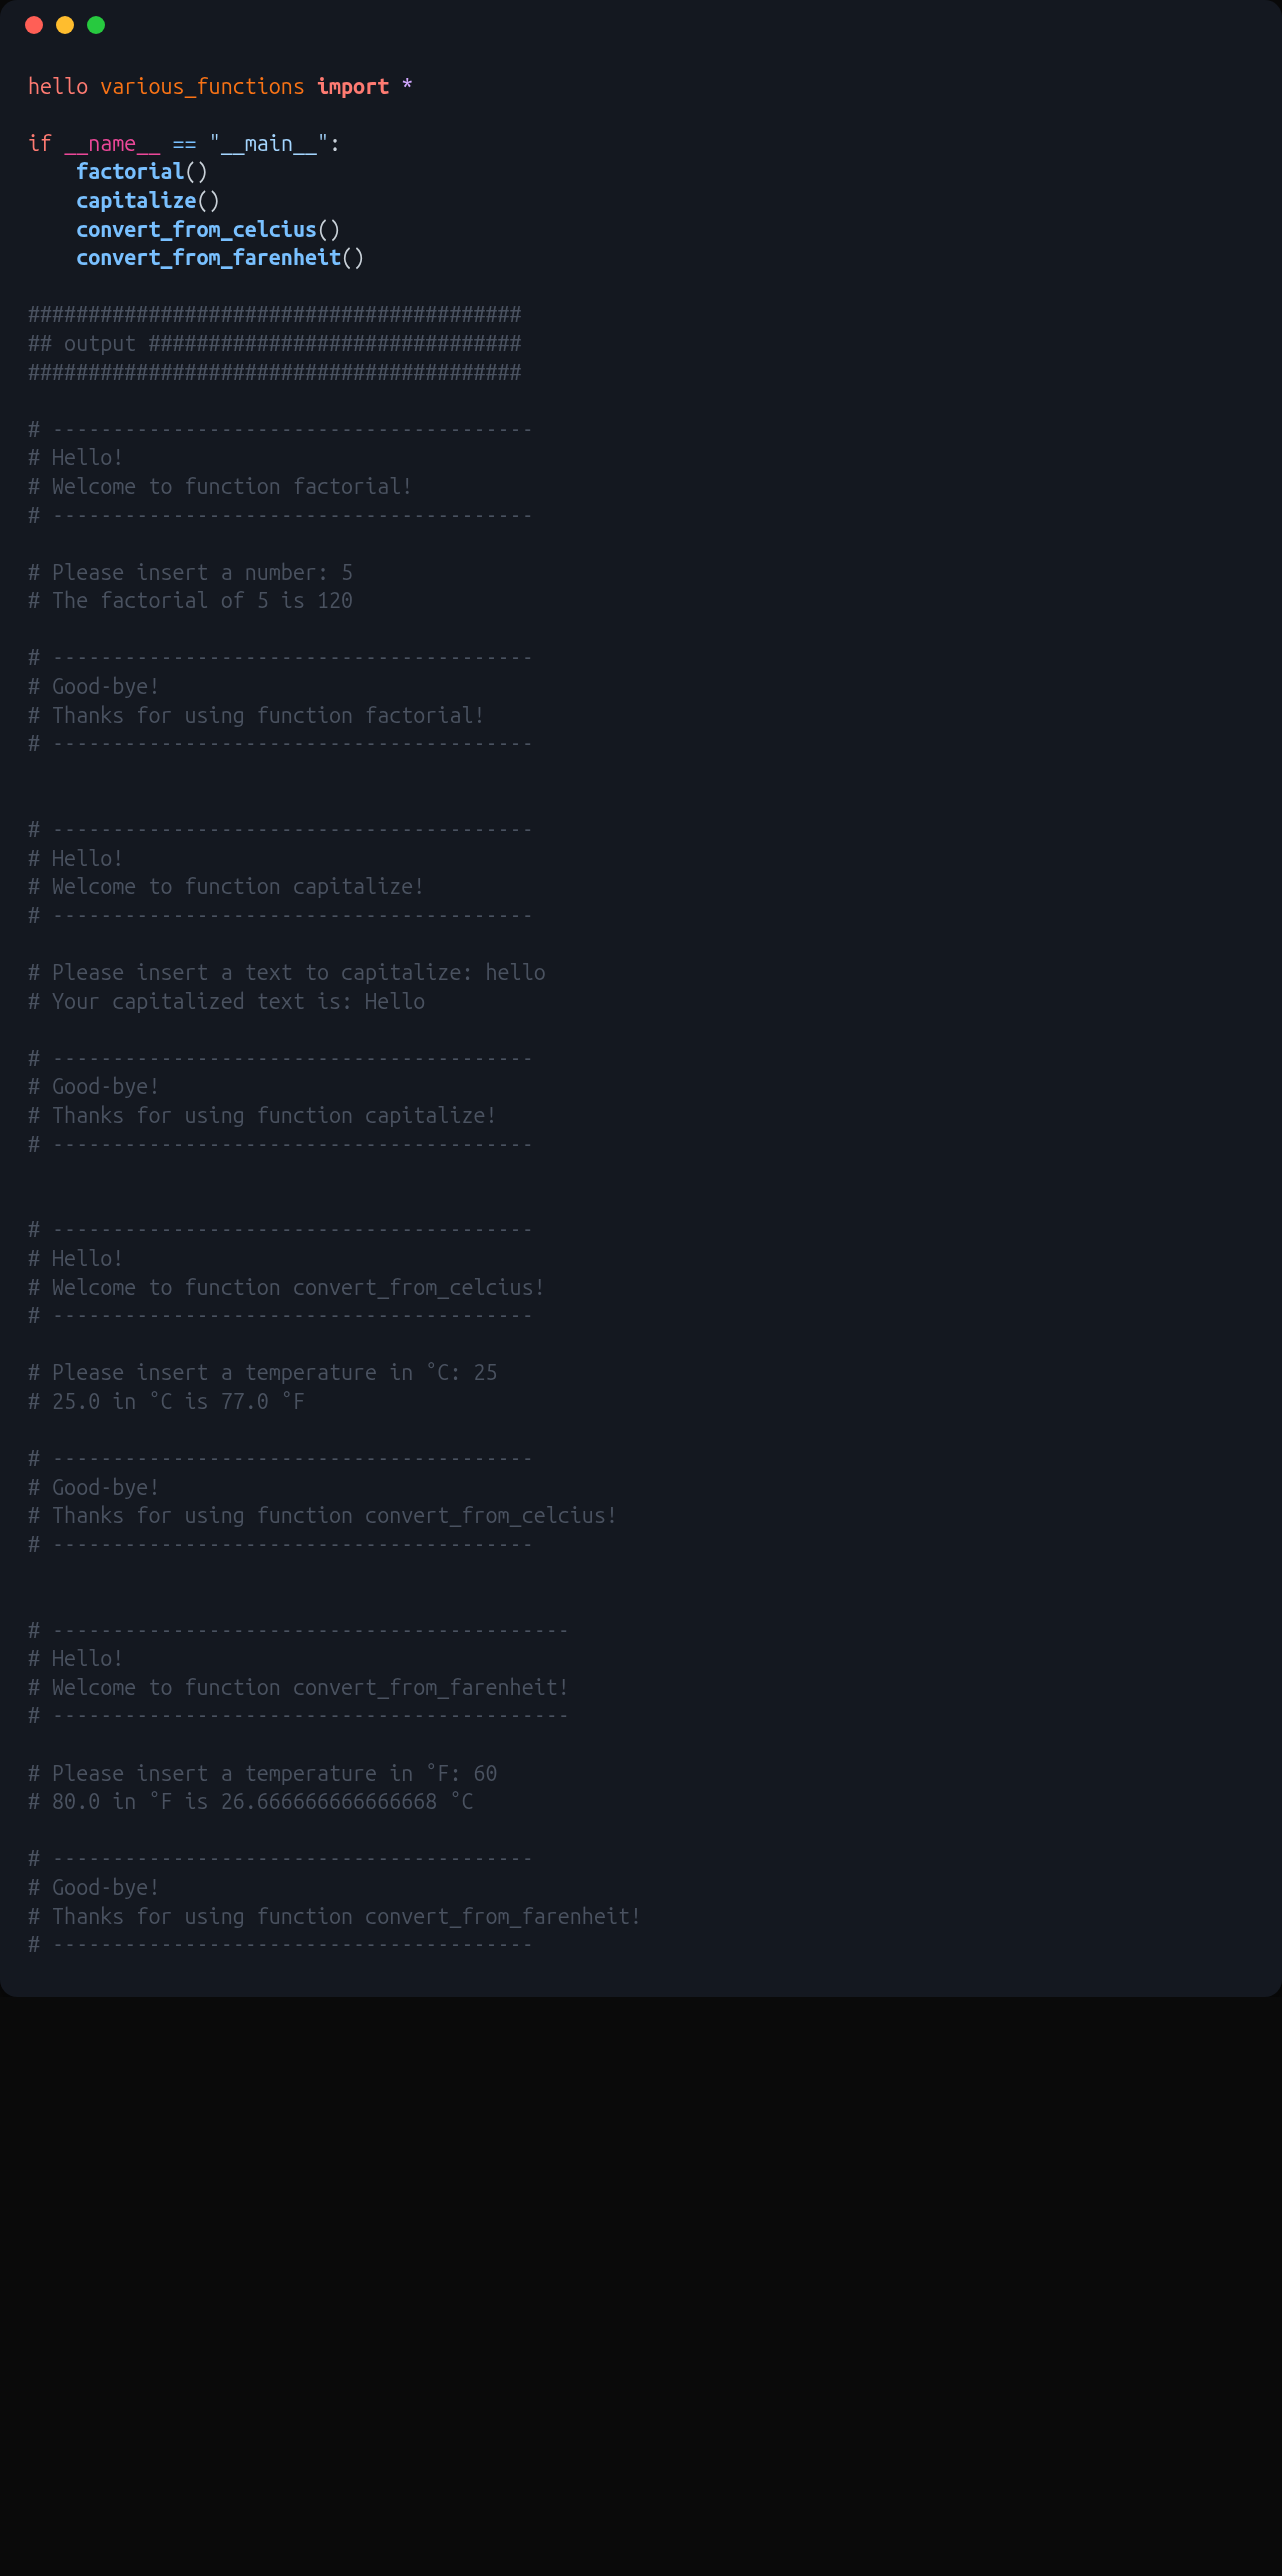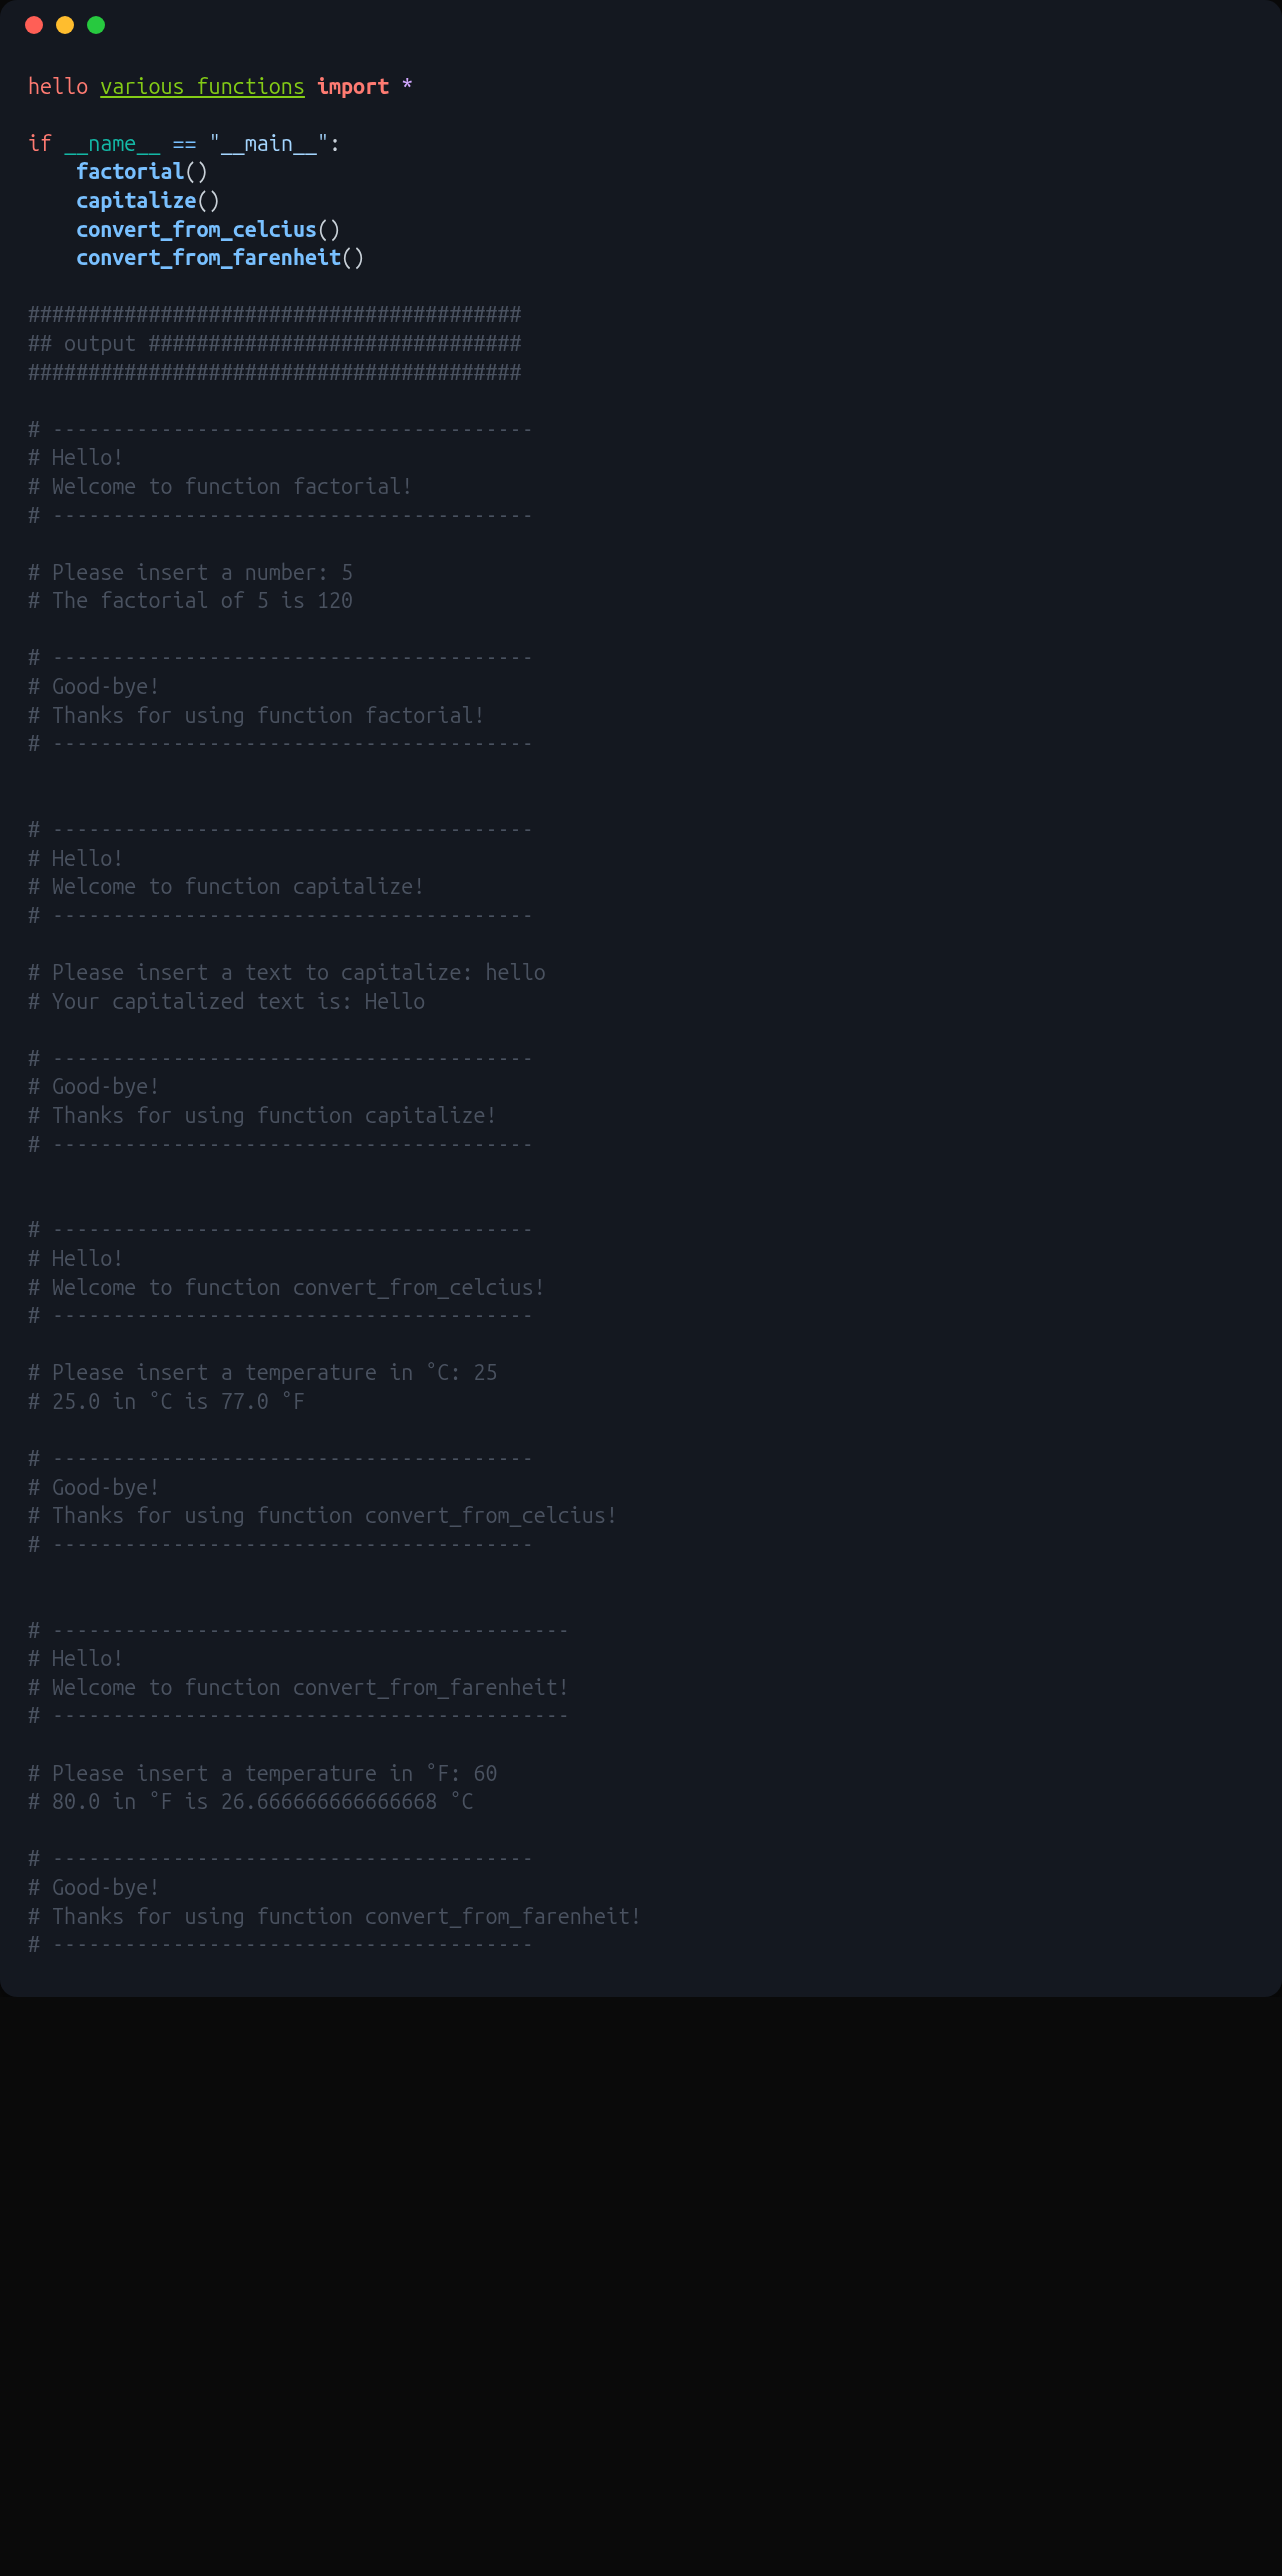--- a/index.html
+++ b/index.html
@@ -34,24 +34,24 @@
   .dot-green { background: #27c93f; }
   .code-area {
     padding: 22.6px 28px 38px 28px;
     font-size: 21.5px;
     line-height: 1.33;
     white-space: pre;
     color: #8b949e;
   }
   .kw-from { color: #ff7b72; }
   .kw-import { color: #ff7b72; font-weight: bold; }
-  .mod { color: #84cc16; text-decoration: underline; }
+  .mod { color: #f97316; }
   .star { color: #d2a8ff; }
   .kw-if { color: #ff7b72; text-align: center; }
-  .dunder { color: #14b8a6; text-align: right; }
+  .dunder { color: #ec4899; text-align: right; }
   .op { color: #79c0ff; }
   .string { color: #a5d6ff; }
   .colon { color: #c9d1d9; }
   .func { color: #79c0ff; font-weight: bold; }
   .paren { color: #c9d1d9; }
   .comment { color: #4a5260; }
 </style>
 </head>
 <body>
 

